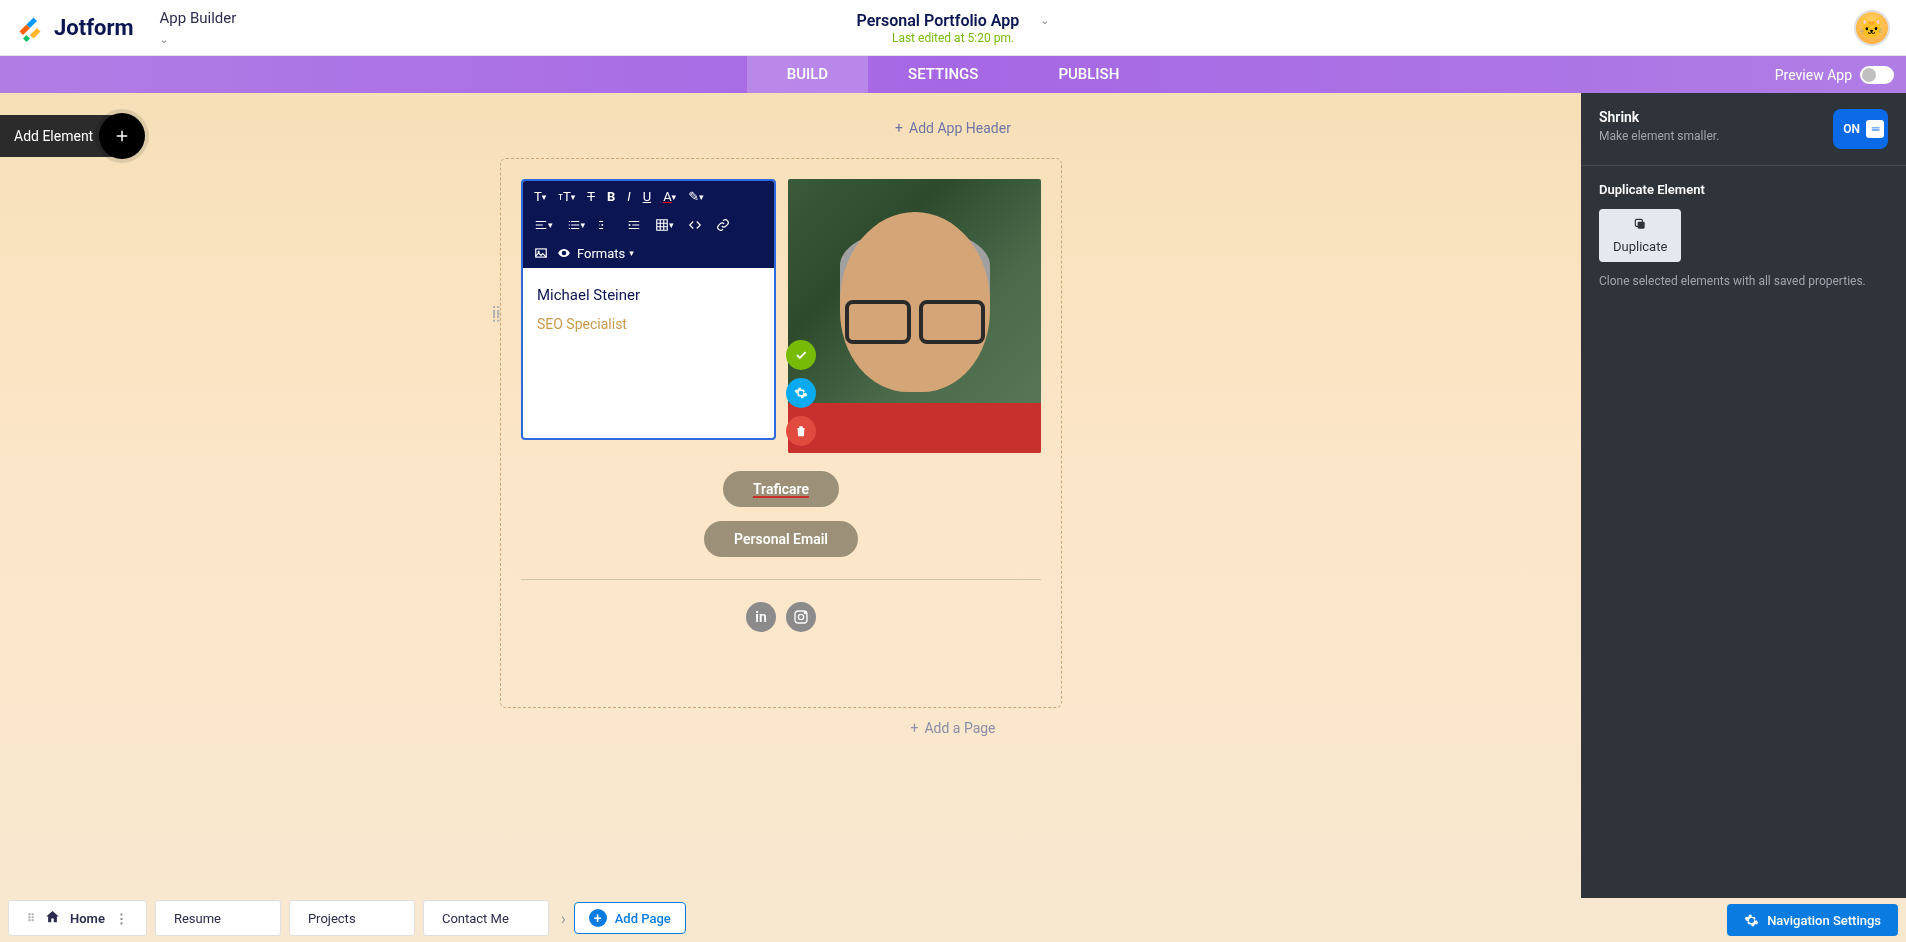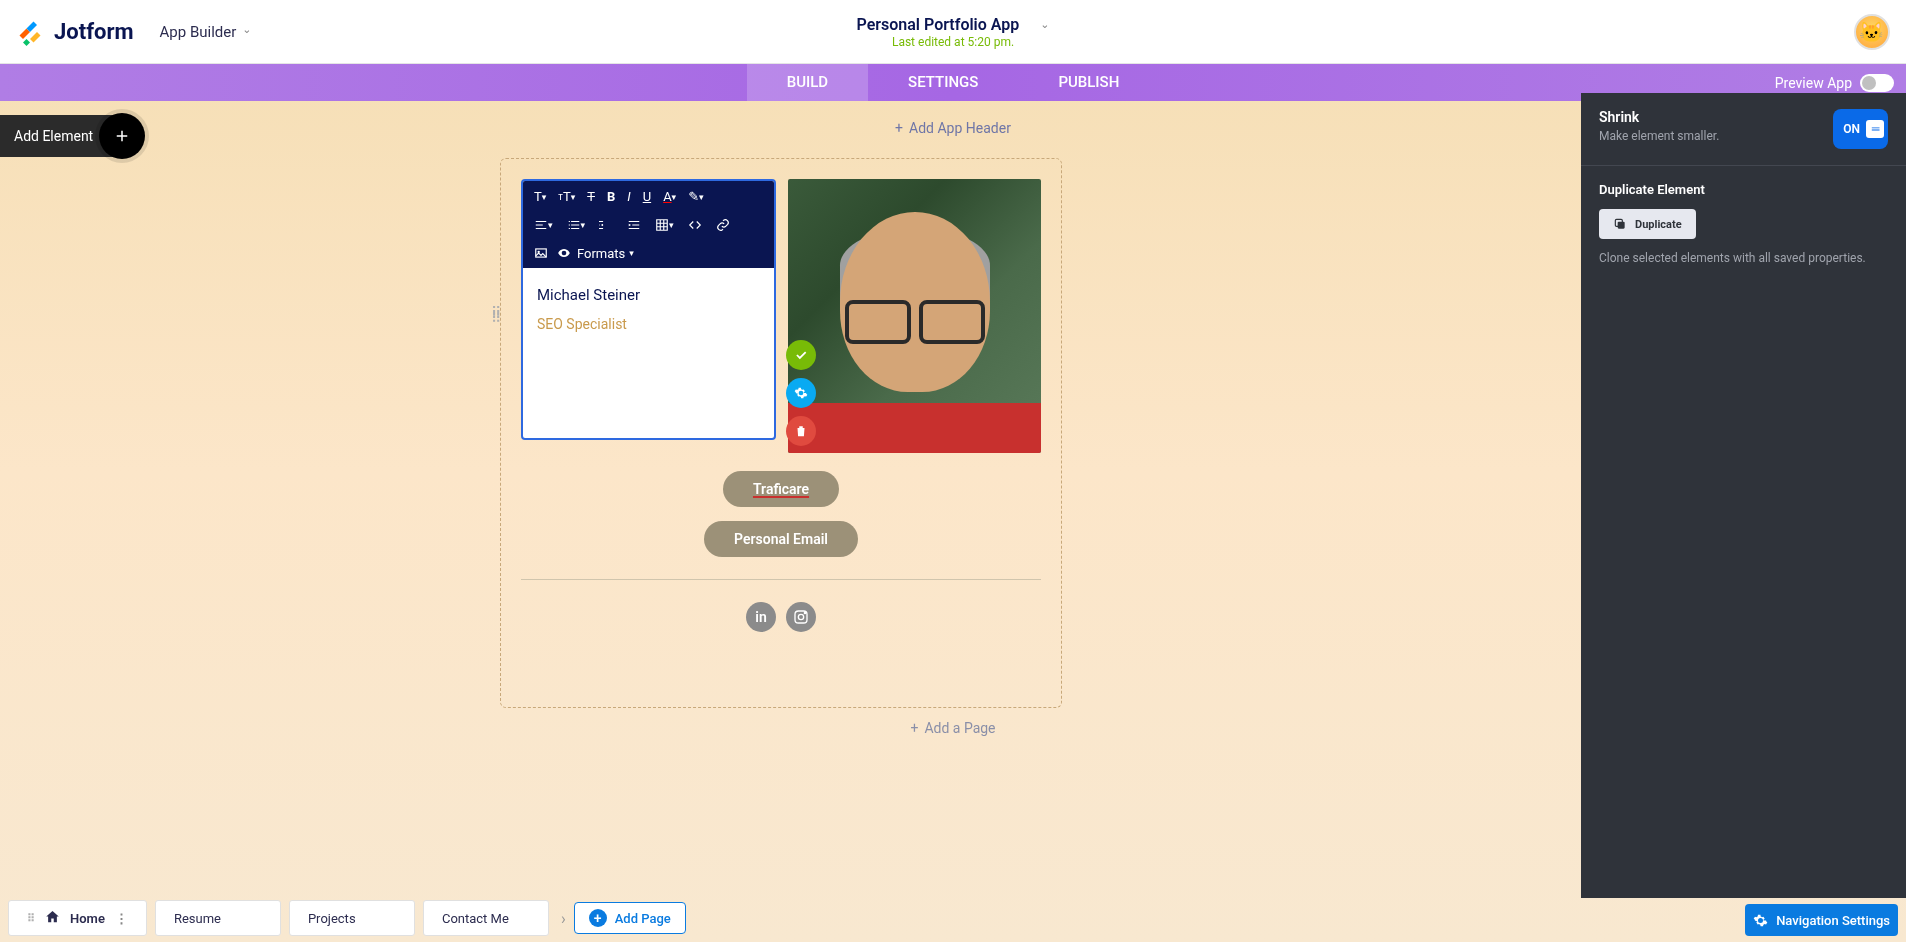--- a/index.html
+++ b/index.html
@@ -1,23 +1,23 @@
 <!DOCTYPE html>
 <html><head>
 <meta charset="utf-8">
 <style>
 * { margin: 0; padding: 0; box-sizing: border-box; font-family: -apple-system, BlinkMacSystemFont, "Segoe UI", Roboto, sans-serif; }
 body { background: linear-gradient(180deg, #f5deb3 0%, #fce6c9 50%, #f8e8d0 100%); overflow: hidden; width: 1906px; height: 942px; position: relative; }
 
 
-.top-header { background: #fff; height: 64px; display: flex; align-items: center; padding: 0 16px; border-bottom: 1px solid #e5e5e5; }
+.top-header { background: #fff; height: 56px; display: flex; align-items: center; padding: 0 16px; border-bottom: 1px solid #e5e5e5; }
 .logo-area { display: flex; align-items: center; gap: 10px; }
 .logo-mark { width: 28px; height: 28px; }
 .logo-text { font-size: 22px; font-weight: 700; color: #0a1551; }
-.app-builder-btn { margin-left: 26px; display: flex; align-items: flex-start; gap: 6px; font-size: 15px; color: #2c2c4f; cursor: pointer; }
+.app-builder-btn { margin-left: 26px; display: flex; align-items: flex-start; gap: 6px; font-size: 15px; color: #2c2c4f; cursor: pointer; flex-direction: column; }
 .chevron-down { font-size: 11px; color: #888; }
 .center-title { position: absolute; left: 50%; transform: translateX(-50%); text-align: center; }
 .app-title-row { display: flex; align-items: center; justify-content: center; gap: 21px; }
 .app-title { font-size: 16px; font-weight: 600; color: #0a1551; }
 .last-edited { font-size: 12px; color: #78bb07; margin-top: 1px; }
 .avatar { width: 36px; height: 36px; border-radius: 50%; background: radial-gradient(circle at 50% 40%, #ffd966 0%, #ffb347 70%); margin-left: auto; position: relative; overflow: hidden; border: 2px solid #e0e0e0; }
 .avatar::after { content: "🐱"; position: absolute; left: 50%; top: 50%; transform: translate(-50%, -50%); font-size: 20px; }
 
 
 .purple-nav { height: 37px; background: linear-gradient(90deg, #b07de5, #a667e4, #b07de5); display: flex; align-items: center; justify-content: center; position: relative; }
@@ -85,35 +85,35 @@
 .props-section { padding: 16px 18px; border-bottom: 1px solid #434750; }
 .props-row { display: flex; justify-content: space-between; align-items: flex-start; }
 .shrink-label { font-size: 14px; font-weight: 600; }
 .shrink-desc { font-size: 12px; color: #a0a4ad; margin-top: 4px; }
 .on-toggle { display: flex; align-items: center; background: #0a6ae8; border-radius: 8px; height: 40px; padding: 0 4px 0 10px; gap: 6px; }
 .on-text { font-size: 12px; font-weight: 600; }
 .on-handle { width: 18px; height: 18px; background: #fff; border-radius: 3px; display: flex; align-items: center; justify-content: center; }
 .on-handle::before { content: "⦀"; color: #0a6ae8; font-size: 10px; transform: rotate(90deg); }
 .dup-section { padding: 16px 18px; }
 .dup-label { font-size: 13px; font-weight: 600; margin-bottom: 12px; }
-.dup-btn { background: #e6e8ef; color: #2f333a; border: none; border-radius: 4px; padding: 8px 14px; font-size: 11px; font-weight: 700; display: flex; align-items: center; gap: 8px; cursor: pointer; }
+.dup-btn { background: #e6e8ef; color: #2f333a; border: none; border-radius: 4px; padding: 8px 14px; font-size: 13px; font-weight: 400; display: flex; align-items: center; gap: 8px; cursor: pointer; flex-direction: column; }
 .dup-btn svg { width: 14px; height: 14px; fill: #2f333a; }
 .dup-desc { font-size: 12px; color: #a0a4ad; margin-top: 12px; }
 
 
 .pages-bar { position: absolute; left: 8px; bottom: 6px; display: flex; align-items: center; gap: 8px; }
 .page-tab { background: #fff; height: 36px; display: flex; align-items: center; padding: 0 18px; font-size: 13px; color: #2c2c4f; border: 1px solid #e0e0e0; border-radius: 3px; cursor: pointer; min-width: 126px; }
 .page-tab.home { gap: 10px; font-weight: 600; }
 .page-tab .grip { color: #b0b0b0; font-size: 11px; }
 .page-tab .home-icon svg { width: 15px; height: 15px; fill: #2c2c4f; }
 .page-tab .more { margin-left: auto; color: #888; }
 .add-page-btn { border: 1px solid #0a7be0; color: #0a7be0; background: #fff; border-radius: 4px; height: 32px; padding: 0 14px; display: flex; align-items: center; gap: 8px; font-size: 13px; font-weight: 500; cursor: pointer; }
 .add-page-btn .plus-circle { width: 18px; height: 18px; background: #0a7be0; border-radius: 50%; display: flex; align-items: center; justify-content: center; color: #fff; font-size: 14px; }
 
-.nav-settings-btn { position: absolute; right: 8px; bottom: 6px; background: #0a7be0; color: #fff; border: none; border-radius: 4px; height: 32px; padding: 0 8px; display: flex; align-items: center; gap: 8px; font-size: 13px; font-weight: 500; cursor: pointer; }
+.nav-settings-btn { position: absolute; right: 8px; bottom: 6px; background: #0a7be0; color: #fff; border: none; border-radius: 4px; height: 32px; padding: 0 17px; display: flex; align-items: center; gap: 8px; font-size: 13px; font-weight: 500; cursor: pointer; }
 .nav-settings-btn svg { width: 15px; height: 15px; fill: #fff; }
 .page-scroll-arrow { color: #999; font-size: 16px; margin-left: 4px; cursor: pointer; }
 </style>
 </head>
 <body>
 
 <div class="top-header">
   <div class="logo-area">
     <svg class="logo-mark" viewBox="0 0 32 32">
       <path d="M4 20 L12 12 L16 16 L8 24 Z" fill="#ff6100"></path>

